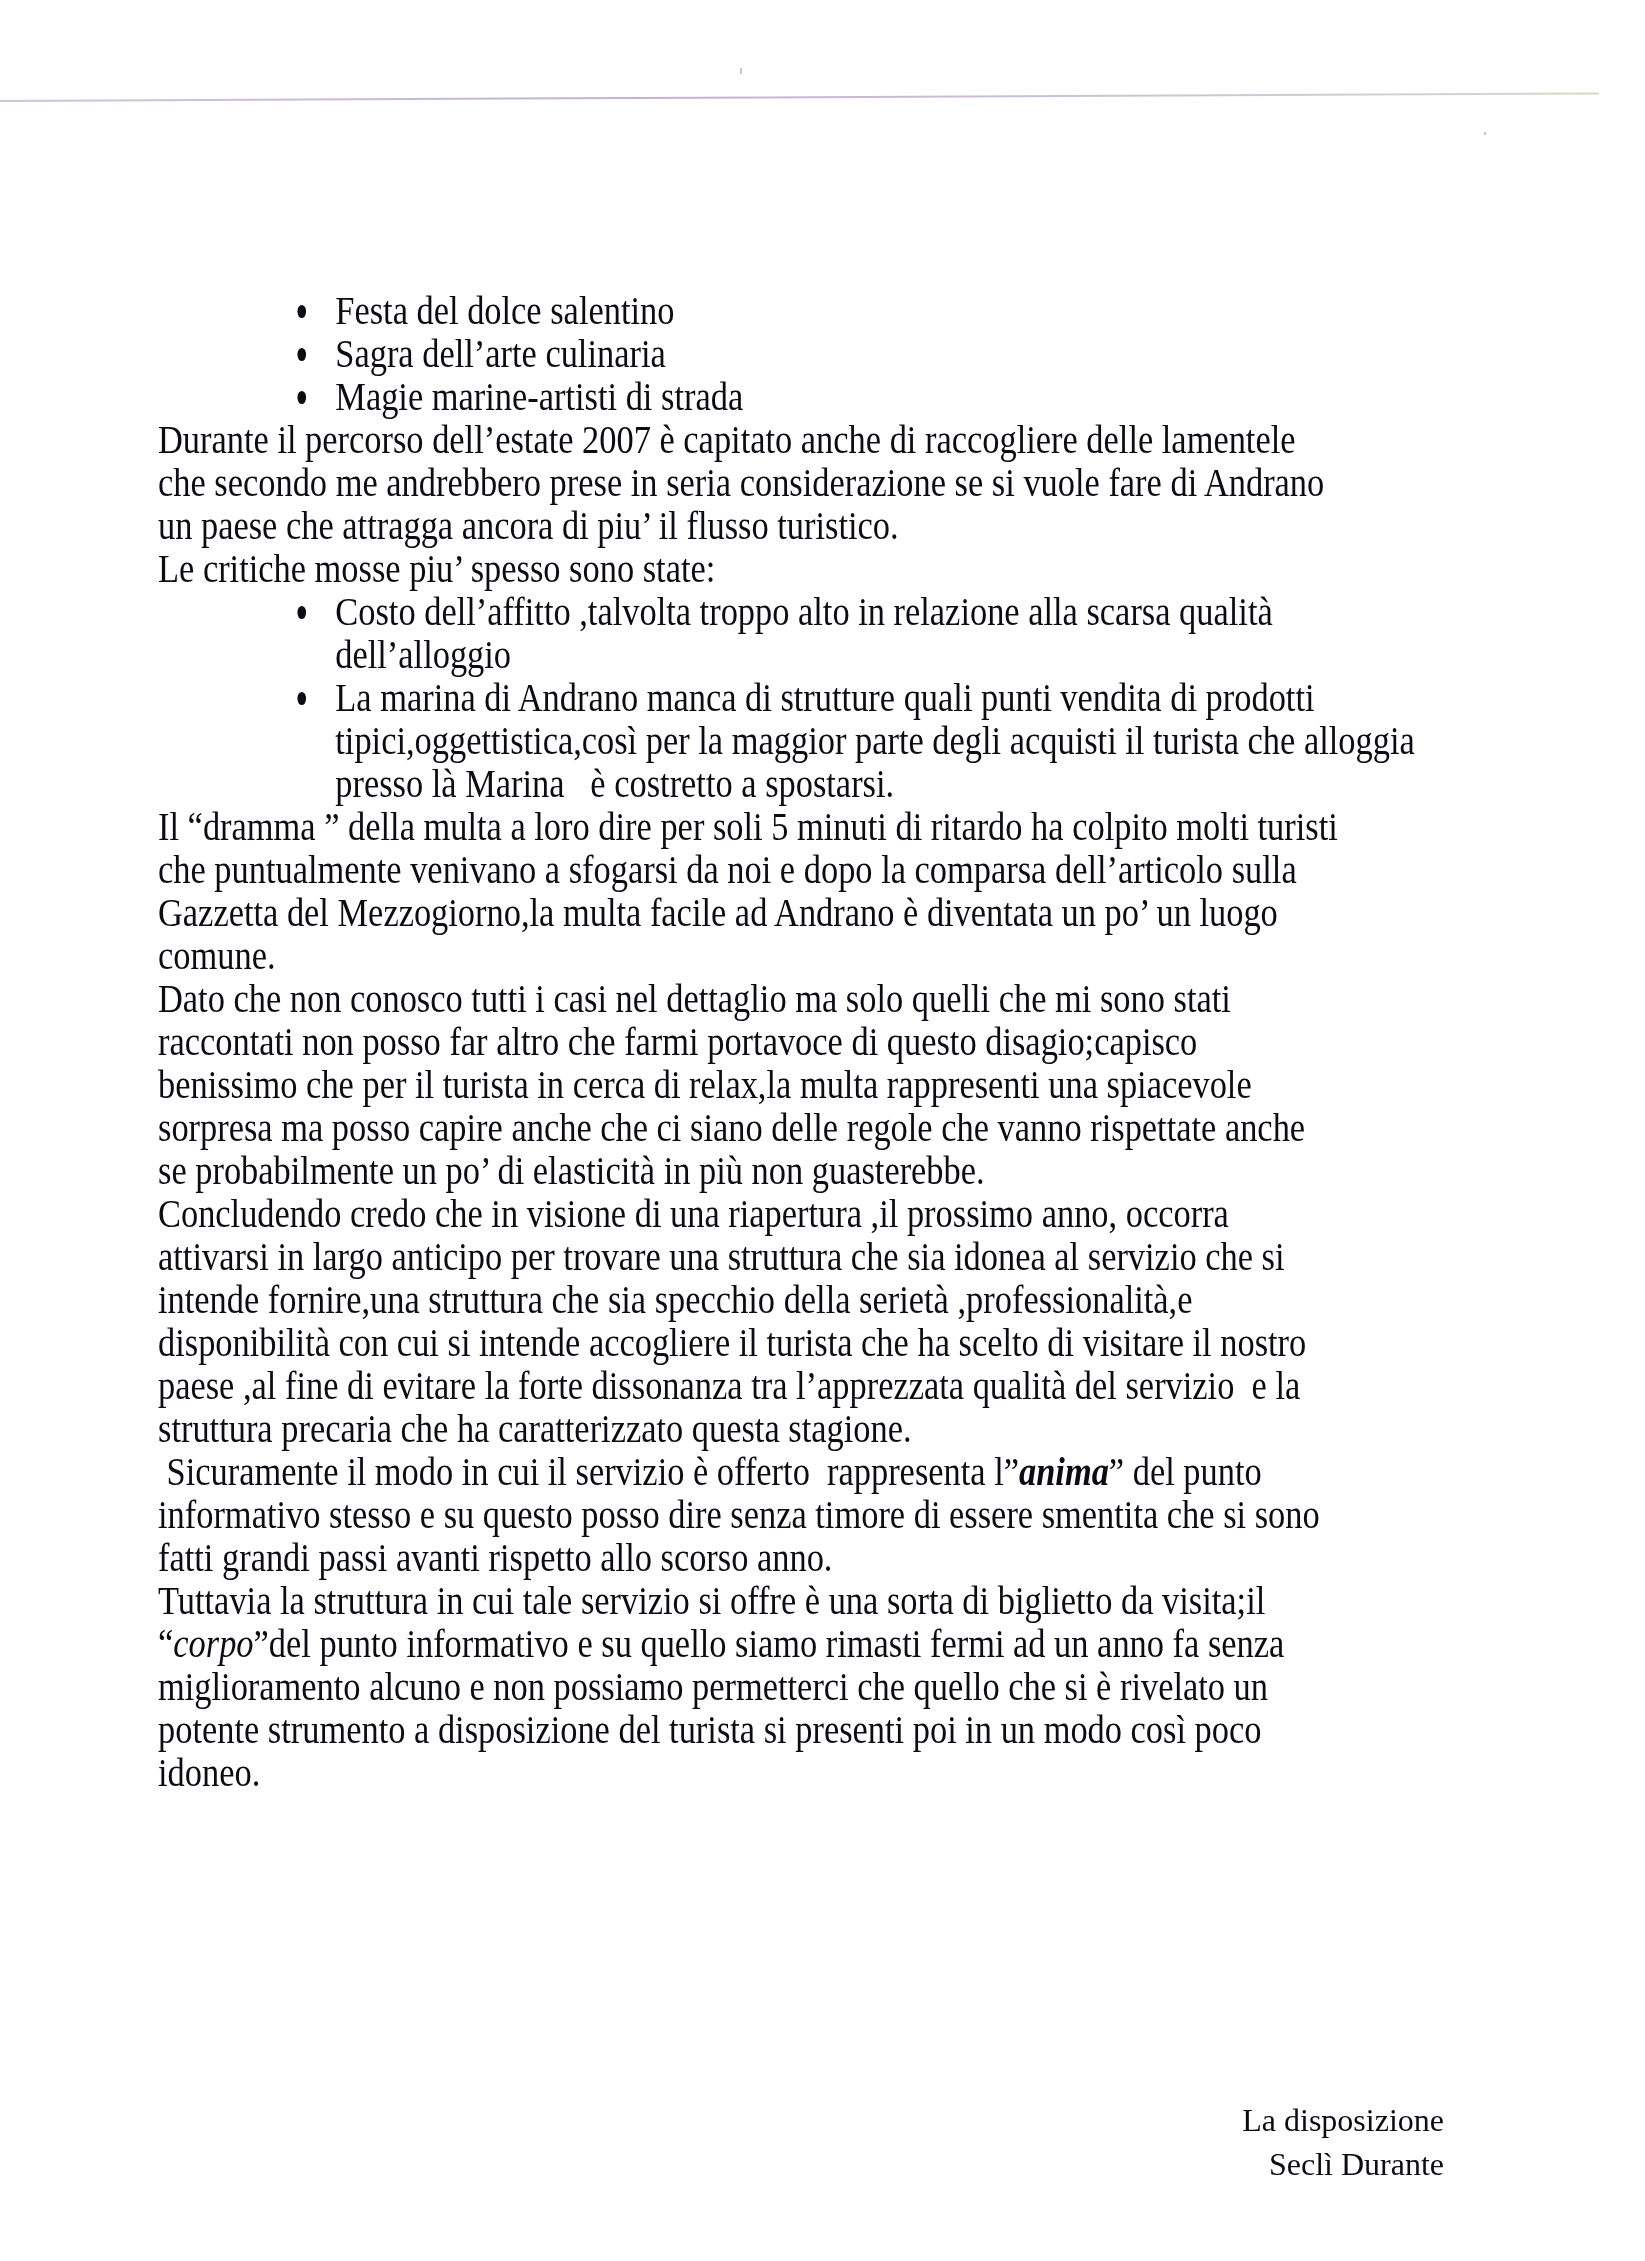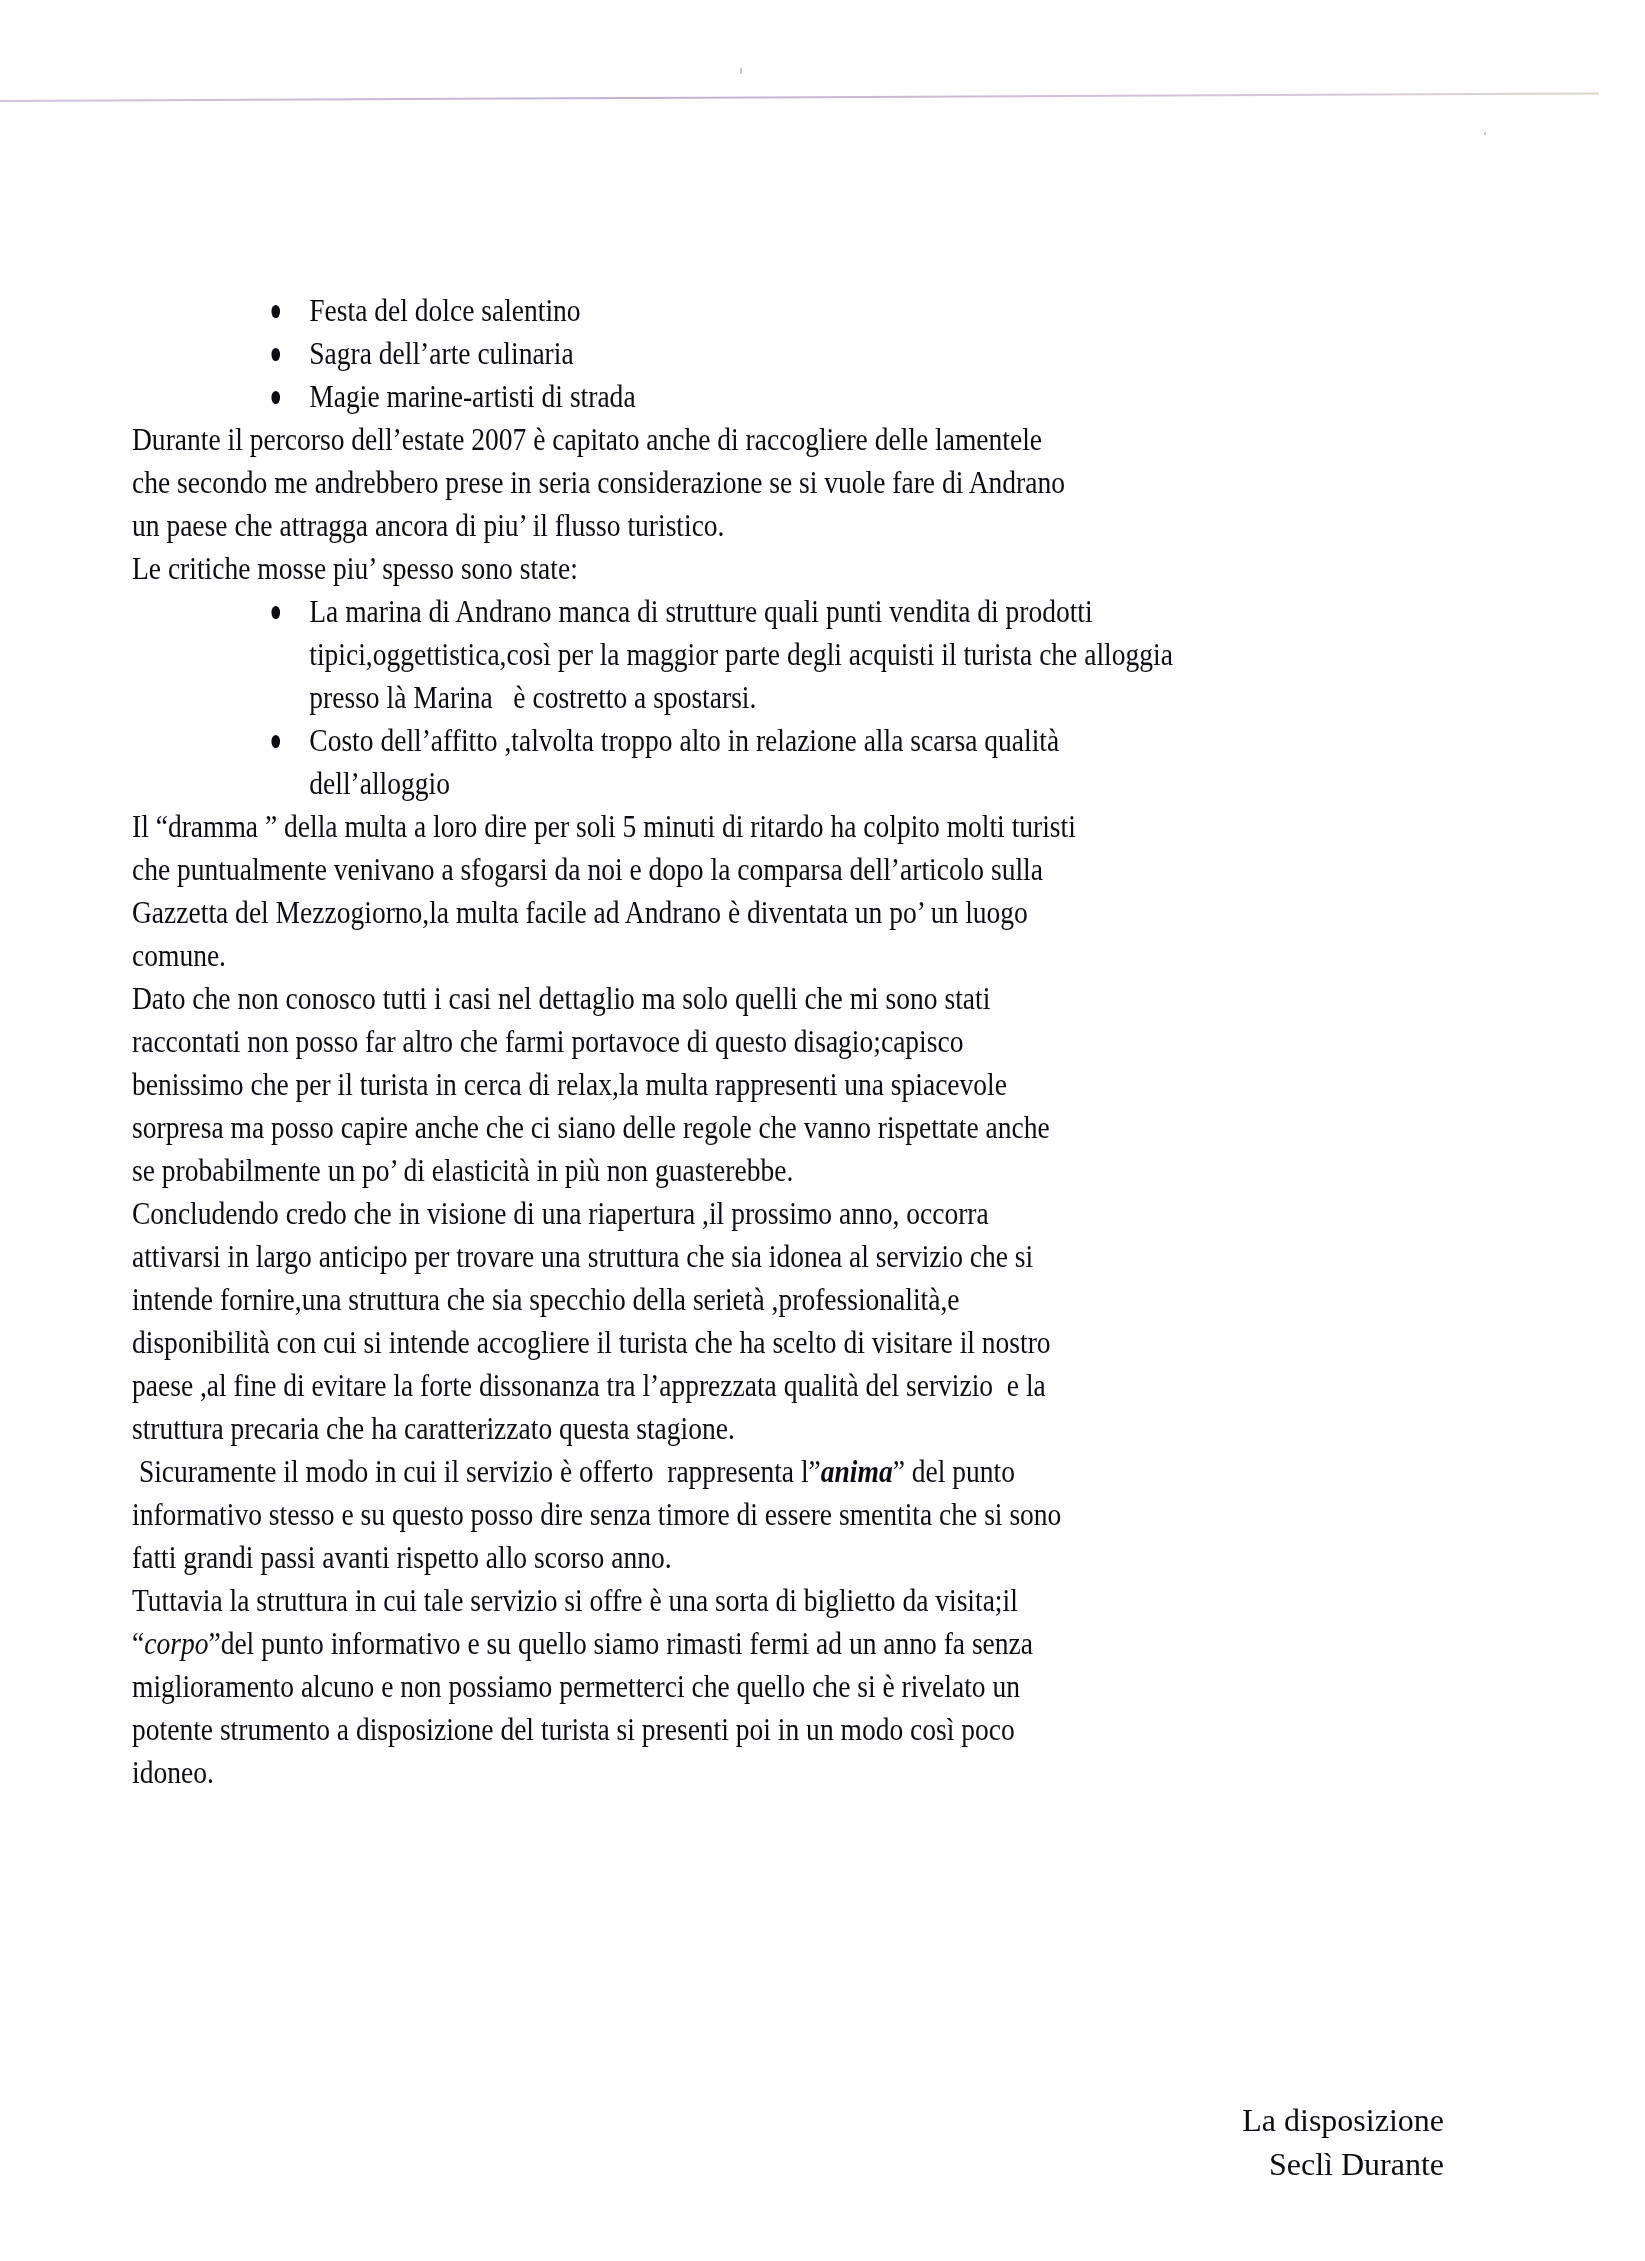--- a/index.html
+++ b/index.html
@@ -8,22 +8,22 @@
     font-family: "Liberation Serif", "DejaVu Serif", serif;
     color: #0c0c14;
   }
   .scan-line {
     position: absolute; left: 0; top: 100px; width: 1599px; height: 1.9px;
     background: linear-gradient(90deg, #c9b9d6, #b9a3c9 40%, #cbbdd3 80%, #d6cfc0);
     transform: rotate(-0.27deg); transform-origin: left center; opacity: 0.85;
   }
   .speck { position: absolute; width: 1.9px; height: 6.4px; background: #9aa0b8; opacity: 0.6; }
   .page-body {
-    position: absolute; left: 132px; top: 289px; width: 1341px;
-    font-size: 32px; line-height: 43px;
+    position: absolute; left: 158px; top: 289px; width: 1341px;
+    font-size: 40px; line-height: 43px;
   }
   .line { white-space: pre; display: block; transform-origin: left; }
   .bullet-line { position: relative; padding-left: 97px; white-space: pre; display: block; }
   .bullet-mark {
     position: absolute; left: 53px; top: 15.5px; width: 10.3px; height: 13px;
     border-radius: 50%; background: #0c0c14;
   }
   .cont { padding-left: 97px; white-space: pre; display: block; }
   .list-item { display: block; }
   em.em-bold { font-style: italic; font-weight: bold; }
@@ -51,27 +51,27 @@
   <div>
     <span class="line" style="transform: scaleX(0.86);">Durante il percorso dell’estate 2007 è capitato anche di raccogliere delle lamentele</span>
     <span class="line" style="transform: scaleX(0.86);">che secondo me andrebbero prese in seria considerazione se si vuole fare di Andrano</span>
     <span class="line" style="transform: scaleX(0.86);">un paese che attragga ancora di piu’ il flusso turistico.</span>
   </div>
 
   <span class="line" style="transform: scaleX(0.86);">Le critiche mosse piu’ spesso sono state:</span>
 
   <div>
     <div class="list-item">
+      <span class="bullet-line" style="transform: scaleX(0.86);"><span class="bullet-mark"></span><span>Costo dell’affitto ,talvolta troppo alto in relazione alla scarsa qualità</span></span>
+      <span class="cont" style="transform: scaleX(0.86);">dell’alloggio</span>
+    </div>
+    <div class="list-item">
       <span class="bullet-line" style="transform: scaleX(0.86);"><span class="bullet-mark"></span><span>La marina di Andrano manca di strutture quali punti vendita di prodotti</span></span>
       <span class="cont" style="transform: scaleX(0.86);">tipici,oggettistica,così per la maggior parte degli acquisti il turista che alloggia</span>
       <span class="cont" style="transform: scaleX(0.86);">presso là Marina   è costretto a spostarsi.</span>
-    </div>
-    <div class="list-item">
-      <span class="bullet-line" style="transform: scaleX(0.86);"><span class="bullet-mark"></span><span>Costo dell’affitto ,talvolta troppo alto in relazione alla scarsa qualità</span></span>
-      <span class="cont" style="transform: scaleX(0.86);">dell’alloggio</span>
     </div>
   </div>
 
 
   <div>
     <span class="line" style="transform: scaleX(0.86);">Il “dramma ” della multa a loro dire per soli 5 minuti di ritardo ha colpito molti turisti</span>
     <span class="line" style="transform: scaleX(0.86);">che puntualmente venivano a sfogarsi da noi e dopo la comparsa dell’articolo sulla</span>
     <span class="line" style="transform: scaleX(0.86);">Gazzetta del Mezzogiorno,la multa facile ad Andrano è diventata un po’ un luogo</span>
     <span class="line" style="transform: scaleX(0.86);">comune.</span>
   </div>

